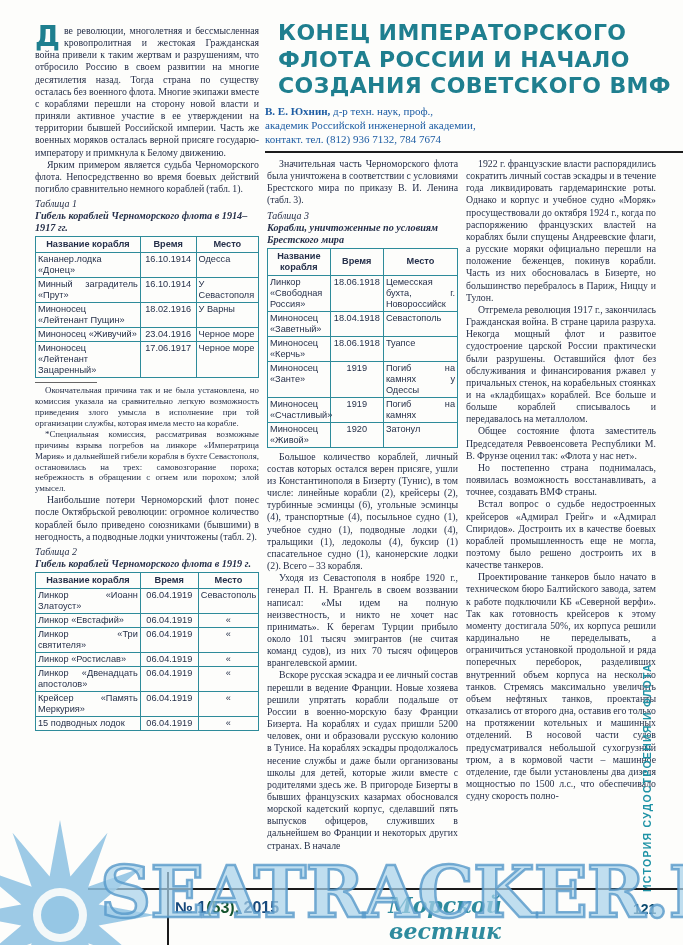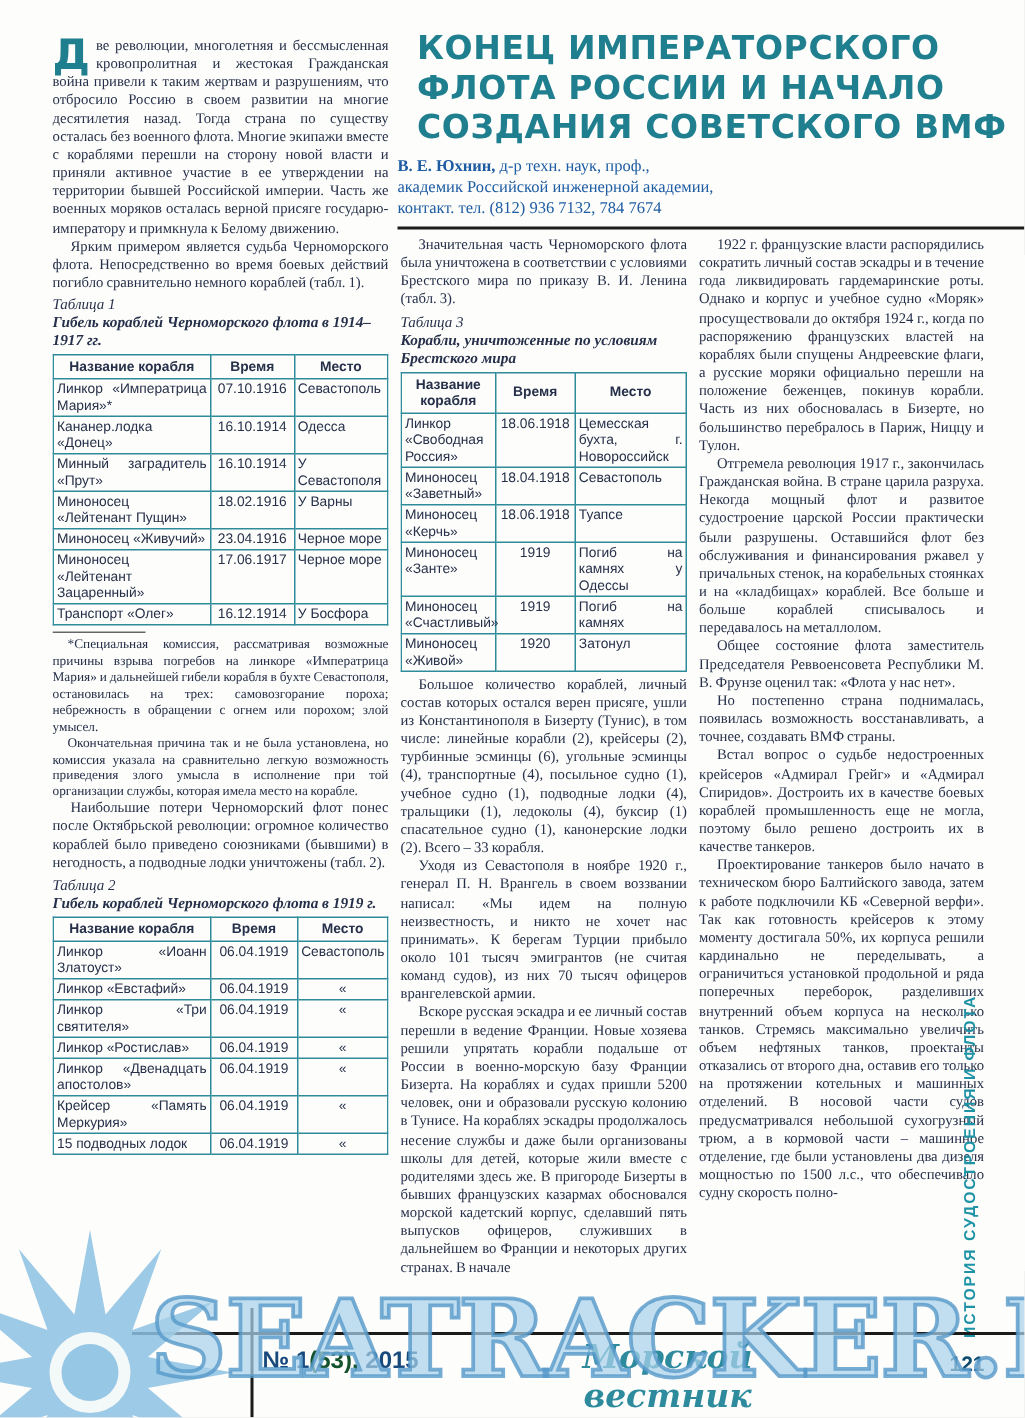--- a/index.html
+++ b/index.html
@@ -104,25 +104,20 @@
     <table class="datatable">
         <thead>
           <tr>
             <th style="width: 47%;">Название корабля</th>
             <th style="width: 25%;">Время</th>
             <th style="width: 28%;">Место</th>
           </tr>
         </thead>
         <tbody>
           <tr>
-            <td class="c0">Линкор «Императрица Мария»*</td>
-            <td class="c1">07.10.1916</td>
-            <td class="c2">Севастополь</td>
-          </tr>
-          <tr>
             <td class="c0">Кананер.лодка «Донец»</td>
             <td class="c1">16.10.1914</td>
             <td class="c2">Одесса</td>
           </tr>
           <tr>
             <td class="c0">Минный заградитель «Прут»</td>
             <td class="c1">16.10.1914</td>
             <td class="c2">У Севастополя</td>
           </tr>
           <tr>
@@ -133,32 +128,27 @@
           <tr>
             <td class="c0">Миноносец «Живучий»</td>
             <td class="c1">23.04.1916</td>
             <td class="c2">Черное море</td>
           </tr>
           <tr>
             <td class="c0">Миноносец «Лейтенант Зацаренный»</td>
             <td class="c1">17.06.1917</td>
             <td class="c2">Черное море</td>
           </tr>
-          <tr>
-            <td class="c0">Транспорт «Олег»</td>
-            <td class="c1">16.12.1914</td>
-            <td class="c2">У Босфора</td>
-          </tr>
         </tbody>
       </table>
 
     <div class="footnote">
       <div class="fn-rule"></div>
+      <p>Окончательная причина так и не была установлена, но комиссия указала на сравнительно легкую возможность приведения злого умысла в исполнение при той организации службы, которая имела место на корабле.</p>
       <p>*Специальная комиссия, рассматривая возможные причины взрыва погребов на линкоре «Императрица Мария» и дальнейшей гибели корабля в бухте Севастополя, остановилась на трех: самовозгорание пороха; небрежность в обращении с огнем или порохом; злой умысел.</p>
-      <p>Окончательная причина так и не была установлена, но комиссия указала на сравнительно легкую возможность приведения злого умысла в исполнение при той организации службы, которая имела место на корабле.</p>
     </div>
 
     <p>Наибольшие потери Черноморский флот понес после Октябрьской революции: огромное количество кораблей было приведено союзниками (бывшими) в негодность, а подводные лодки уничтожены (табл. 2).</p>
 
     <div class="tbl-caption">Таблица 2</div>
     <div class="tbl-title">Гибель кораблей Черноморского флота в 1919 г.</div>
     <table class="datatable">
         <thead>
           <tr>
             <th style="width: 47%;">Название корабля</th>

